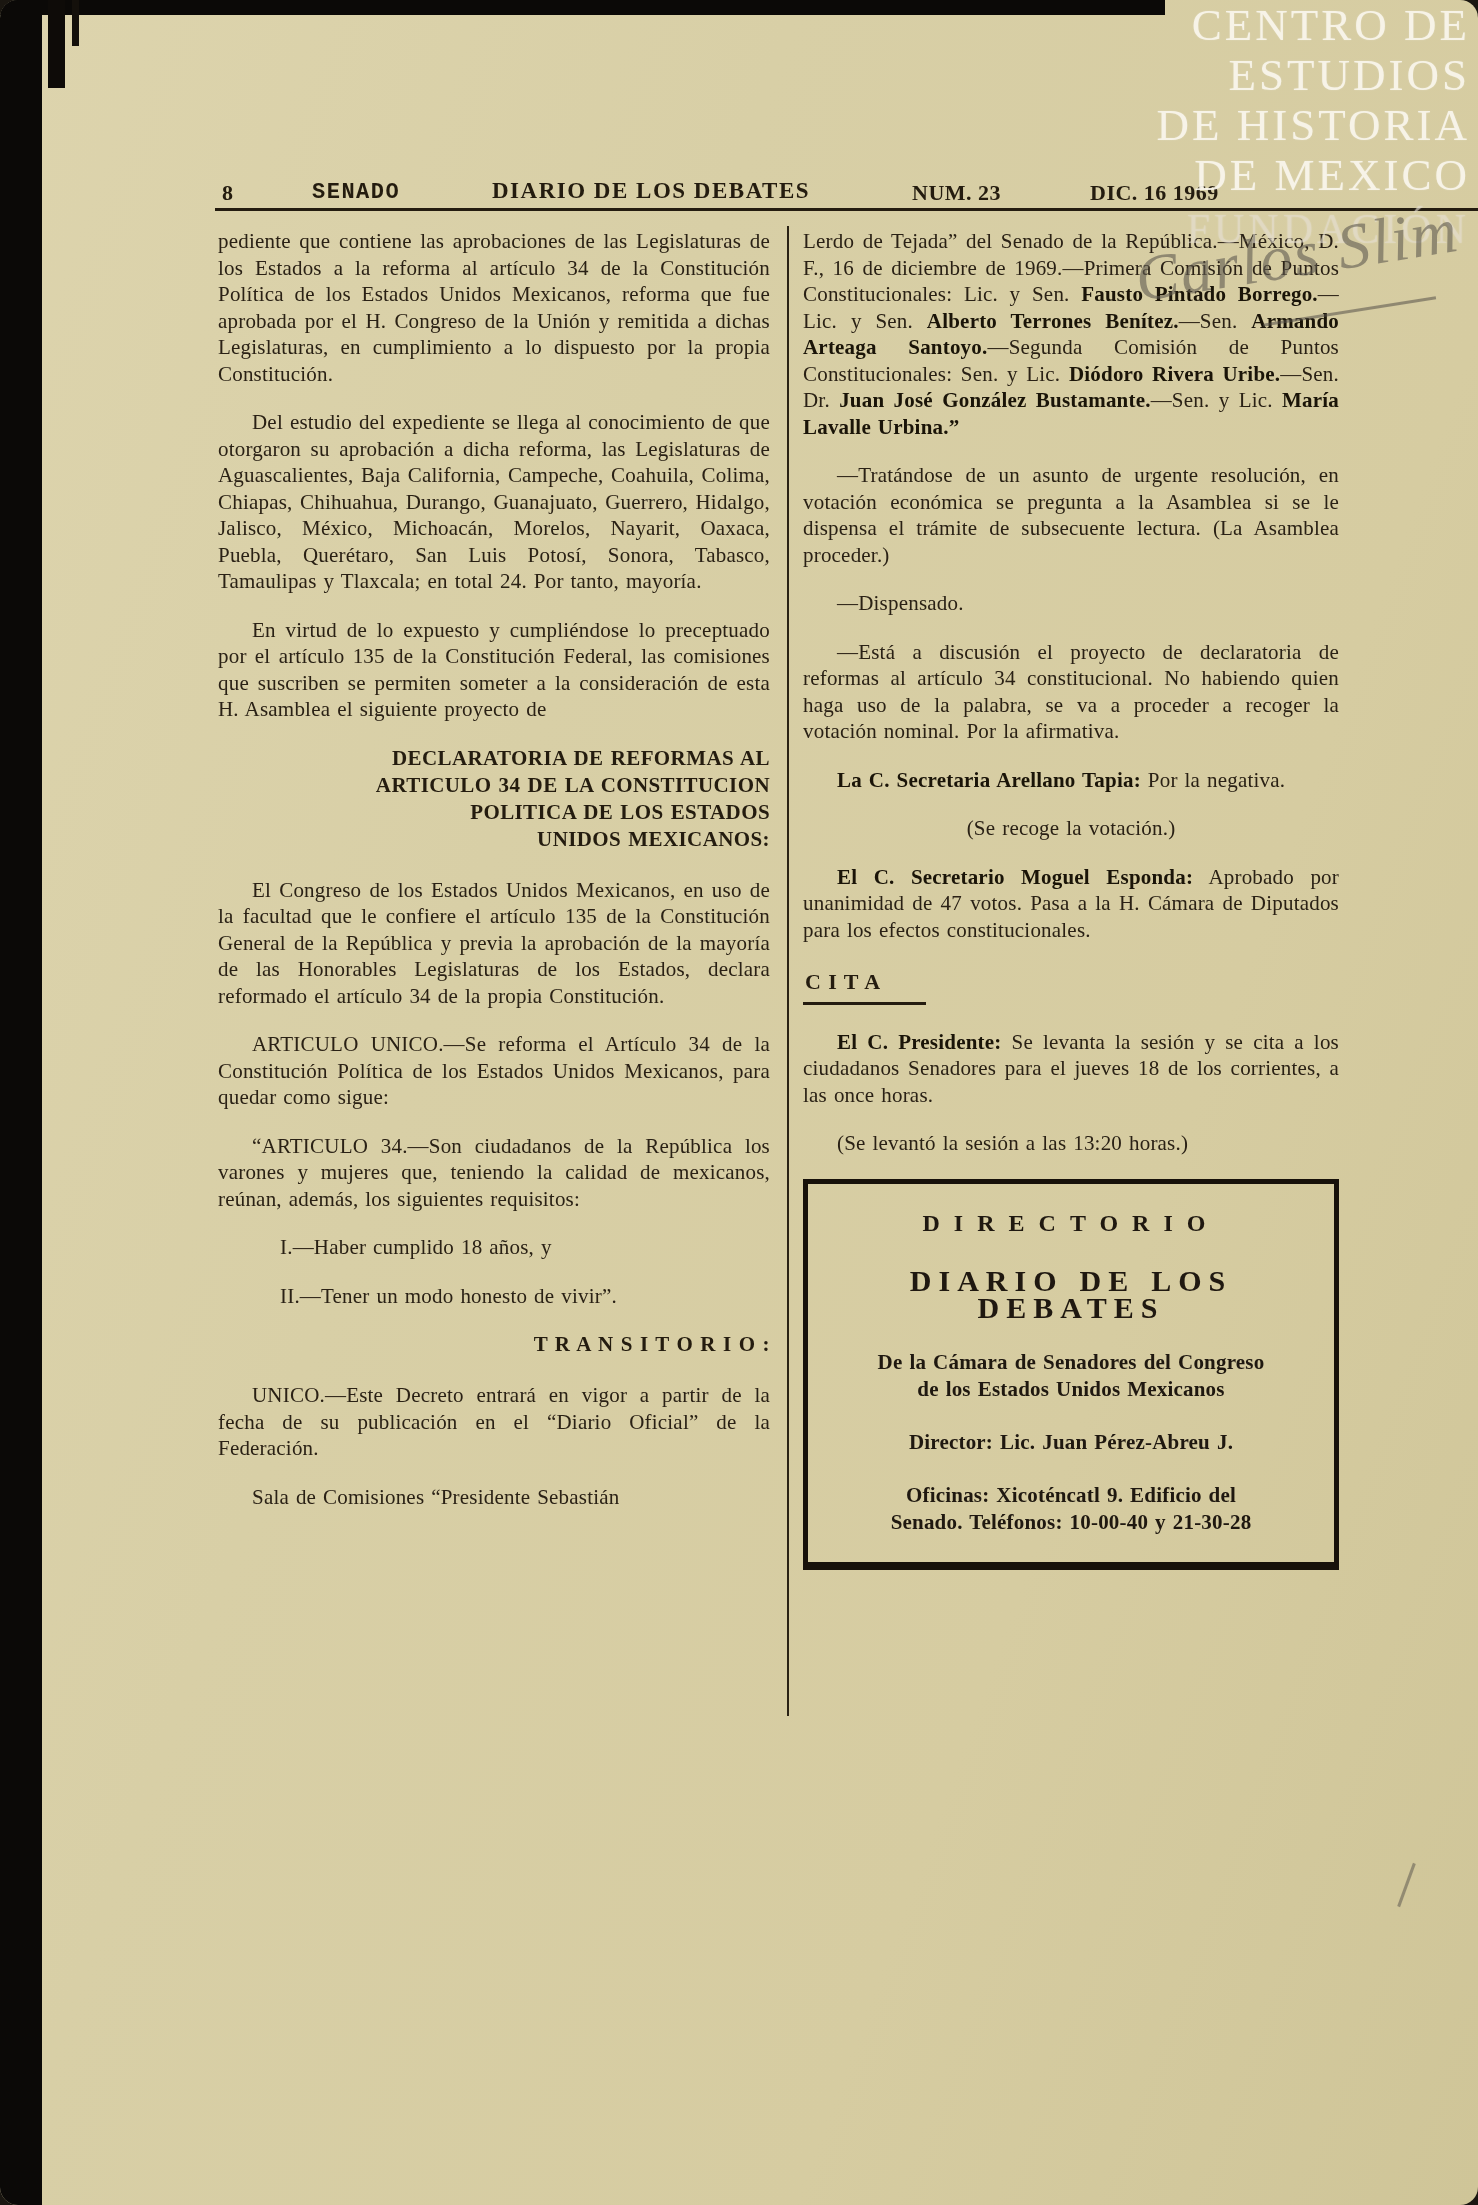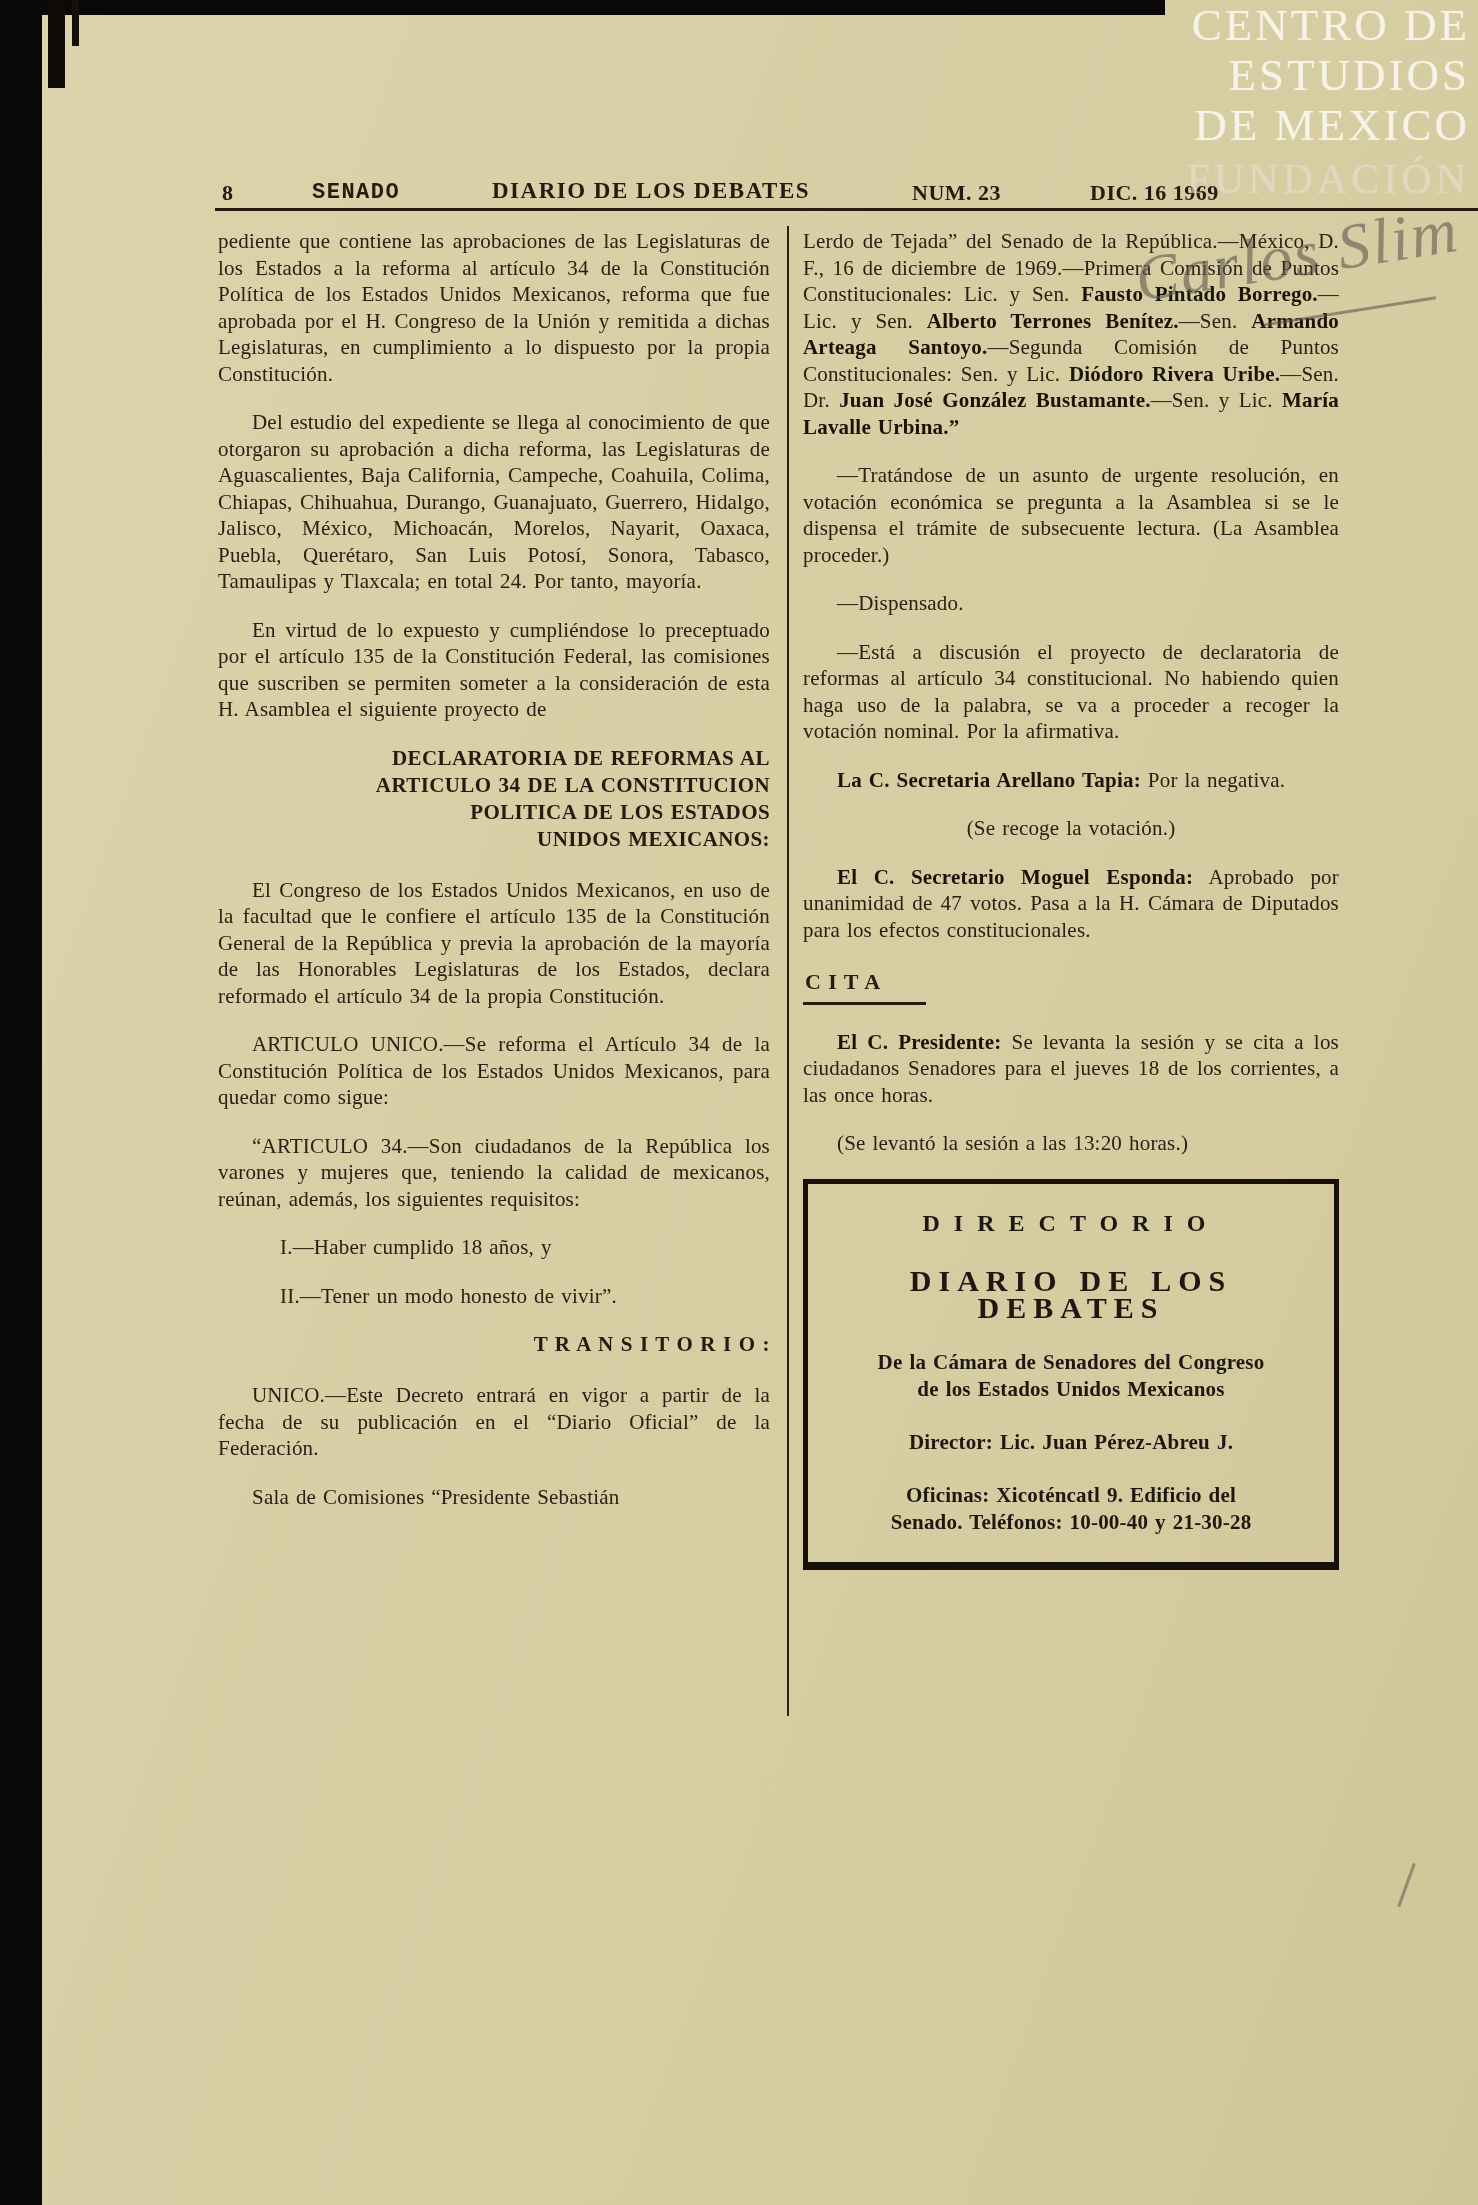--- a/index.html
+++ b/index.html
@@ -5,20 +5,21 @@
   html,body{margin:0;padding:0;}
   body{
     width:1478px;height:2205px;overflow:hidden;
     font-family:"Liberation Serif","DejaVu Serif",serif;
     background:#1a1610;
   }
   .page{
     position:relative;width:1478px;height:2205px;overflow:hidden;
     background:linear-gradient(110deg,#ddd4ad 0%,#d8cfa6 35%,#d6cca1 70%,#cfc598 100%);
     color:#2a2115;
+    border-radius:18px;
   }
   
   .scan-edge-left{position:absolute;left:0;top:0;width:42px;height:2205px;background:#0b0907;}
   .scan-edge-top{position:absolute;left:0;top:0;width:1165px;height:15px;background:#0b0907;}
   .scan-mark-1{position:absolute;left:48px;top:0;width:17px;height:88px;background:#0e0b08;}
   .scan-mark-2{position:absolute;left:72px;top:0;width:7px;height:46px;background:#14100b;}
   
   .watermark{
     position:absolute;top:0;right:8px;text-align:right;z-index:5;
     font-size:45px;line-height:50px;letter-spacing:3px;
@@ -86,20 +87,21 @@
 <div class="page">
 
   <div class="scan-edge-left"></div>
   <div class="scan-edge-top"></div>
   <div class="scan-mark-1"></div>
   <div class="scan-mark-2"></div>
 
   <div class="watermark">
     <div>CENTRO DE</div>
     <div>ESTUDIOS</div>
+    <div>DE HISTORIA</div>
     <div>DE MEXICO</div>
     <div class="foundation">FUNDACIÓN</div>
   </div>
   <div class="signature">Carlos Slim</div>
   <div class="signature-flourish"></div>
 
   <header class="masthead">
     <span class="pagenum">8</span>
     <span class="chamber">SENADO</span>
     <span class="doctitle">DIARIO DE LOS DEBATES</span>

